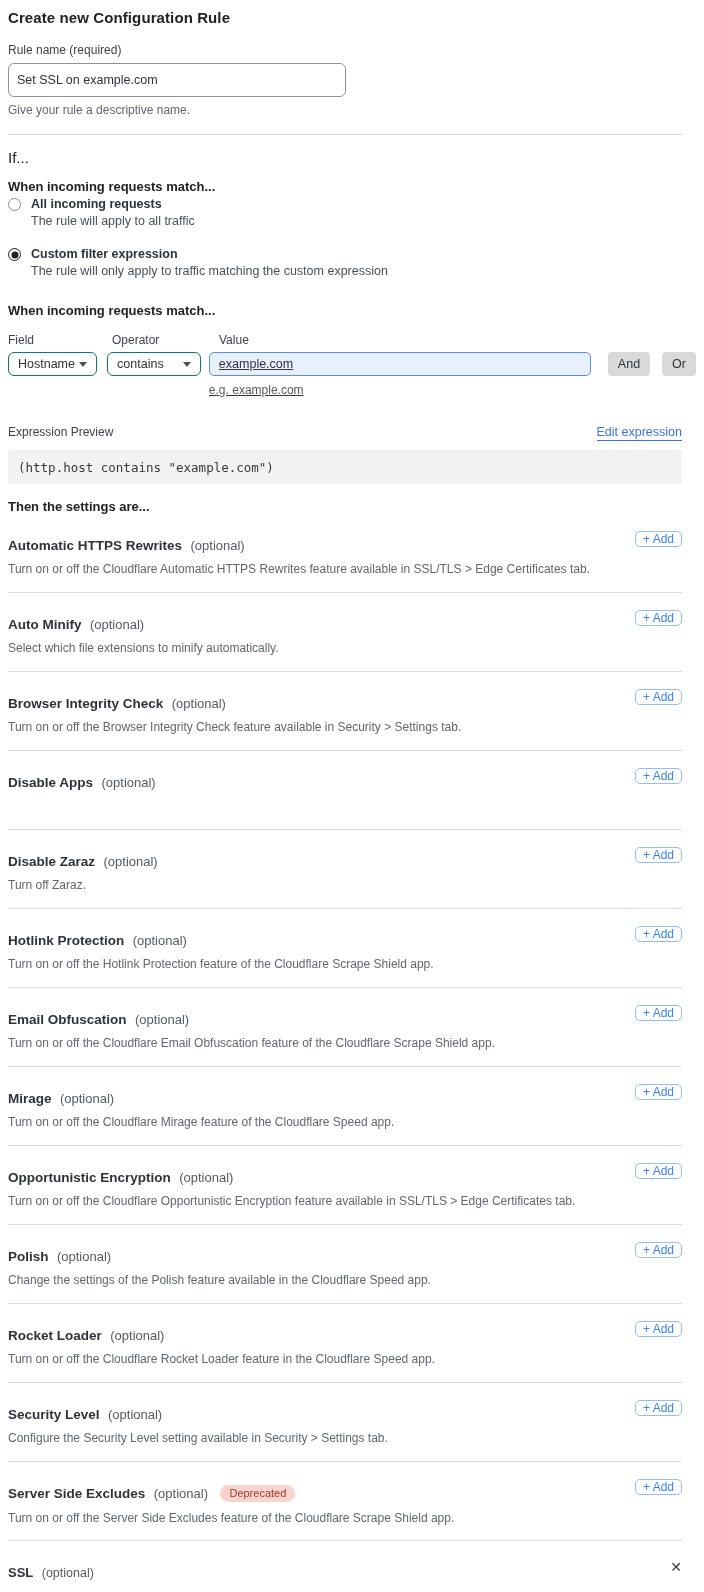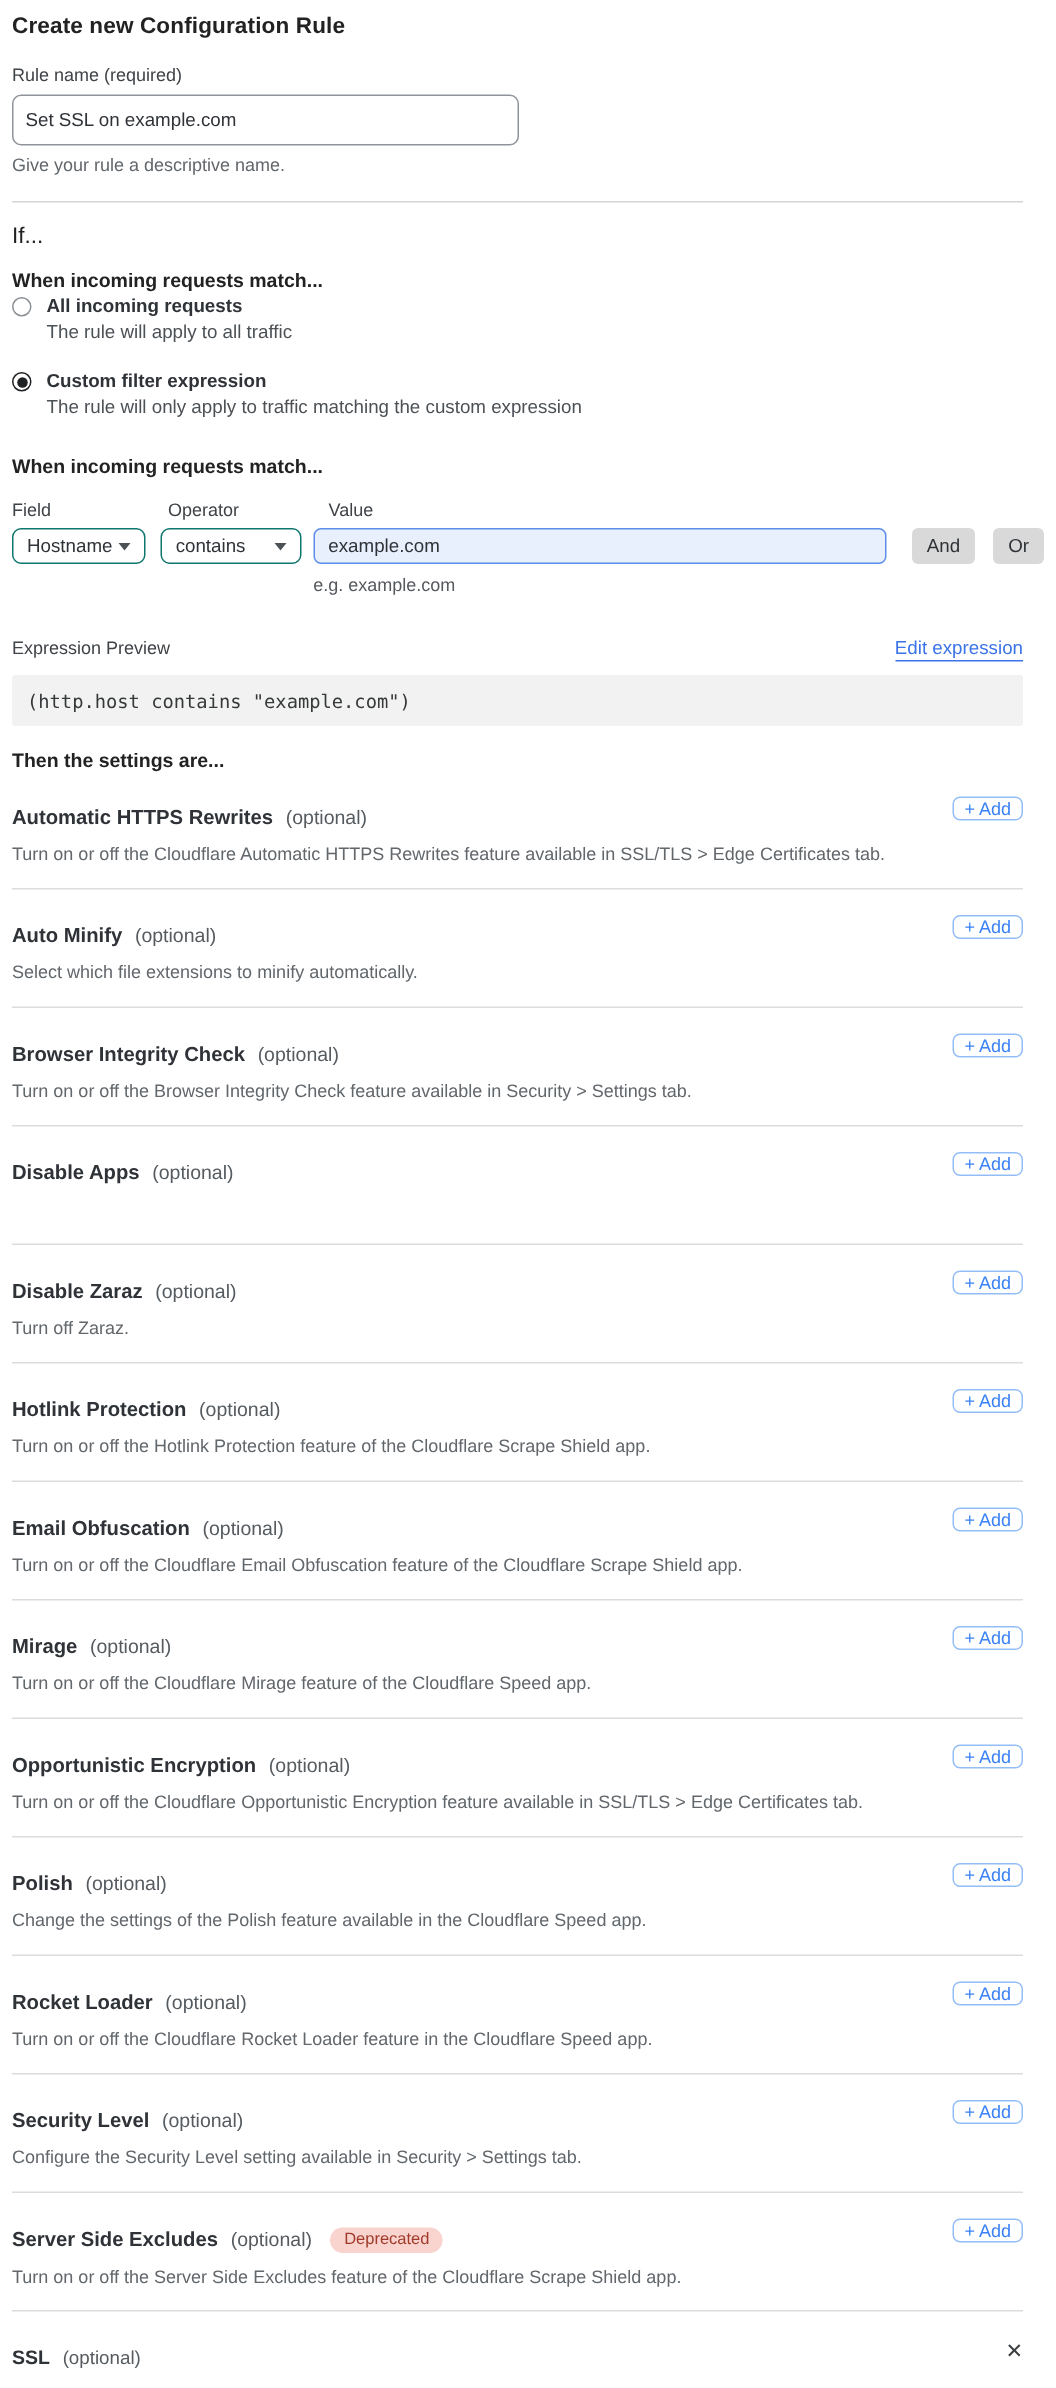--- a/index.html
+++ b/index.html
@@ -52,21 +52,21 @@
     display:flex; align-items:center; padding:0 9px; font-size:12.5px; color:#2f3338;
     position:relative; cursor:pointer;
   }
   .sel-field { width:94px; margin-right:10px; }
   .sel-operator { width:99px; margin-right:8px; }
   .caret {
     position:absolute; right:9px; top:50%; margin-top:-2px;
     width:0; height:0; border-left:4px solid transparent; border-right:4px solid transparent;
     border-top:5px solid #4c5156;
   }
-  .value-wrap { flex:1 1 auto; }
+  .value-wrap { flex:1 1 auto;text-decoration:underline; }
   .value-input {
     width:382px; height:24px; border:1px solid #5c8de8; border-radius:5px;
     background:#e8f0fd; padding:0 9px; font-size:12.5px; color:#2f3338;
     font-family:inherit; display:block;
   }
   .value-help { font-size:12px; color:#55595e; margin-top:7px; }
   .andor { display:flex; margin-left:17px; }
   .andor-btn {
     height:24px; padding:0 10px; background:#d9d9d9; border:none; border-radius:4px;
     font-size:12.5px; color:#2f3338; font-family:inherit; cursor:pointer;

